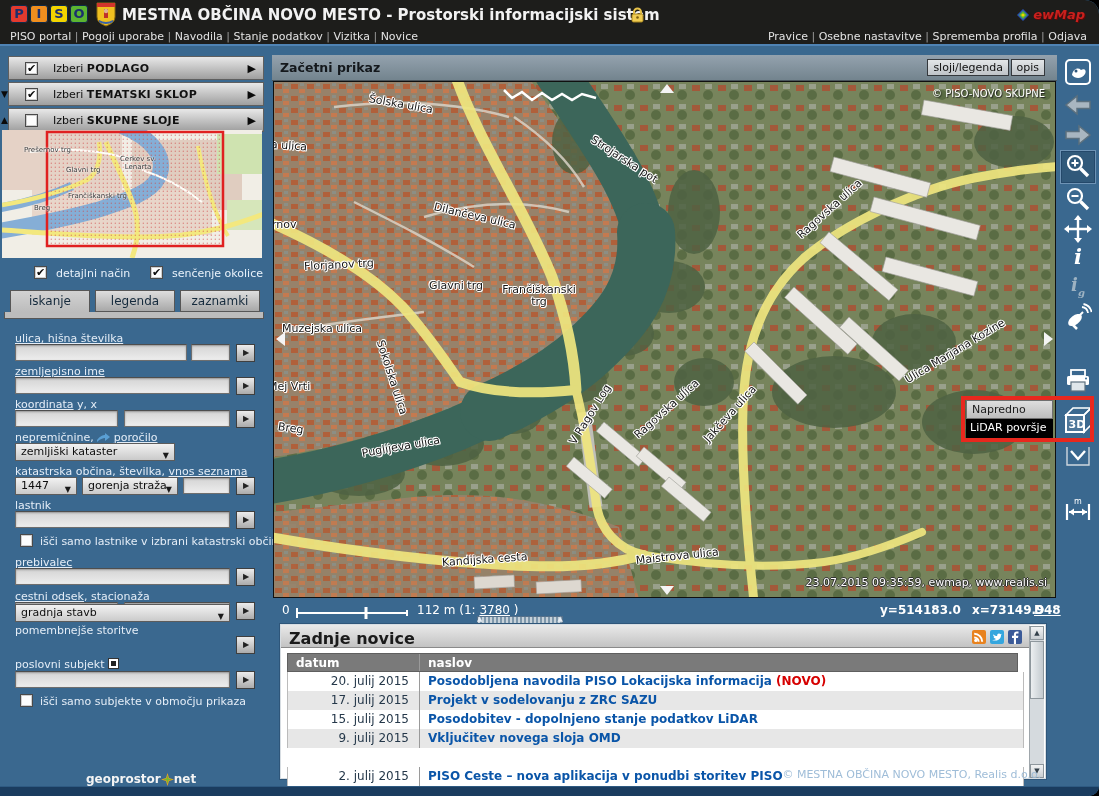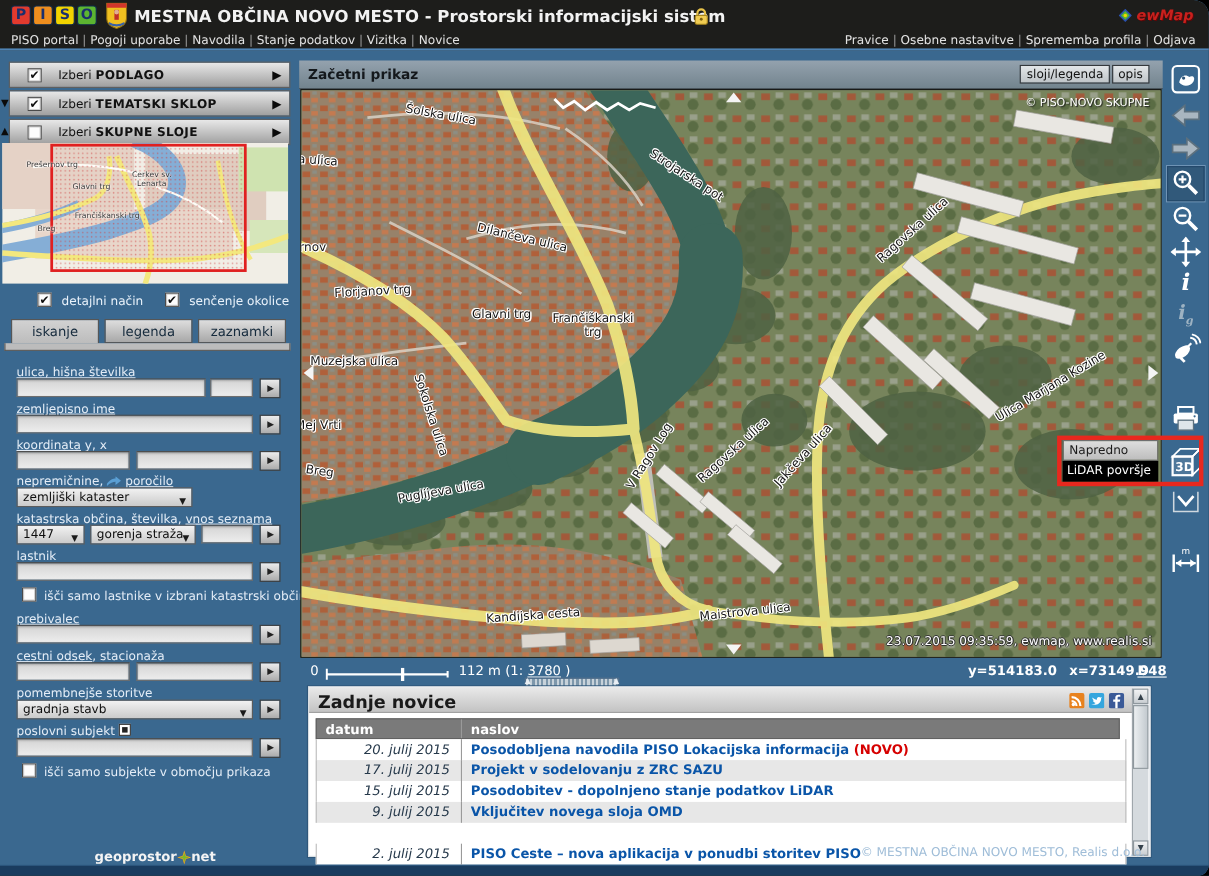--- a/index.html
+++ b/index.html
@@ -91,21 +91,21 @@
   .newshead { position:absolute; left:0; top:0; width:749px; height:23px; background:linear-gradient(#e9e9e9,#c3c3c3); border-bottom:1px solid #8a8a8a; }
   .newstitle { position:absolute; left:8px; top:4px; font-size:16px; font-weight:bold; color:#1a1a1a; }
   .sicon { position:absolute; top:4px; width:14px; height:14px; border-radius:2px; cursor:pointer; }
   .thead { position:absolute; left:6px; top:28px; width:731px; height:19px; background:#7a7a7a; border:1px solid #5f5f5f; color:#fff; font-size:12px; font-weight:bold; }
   .th-datum { position:absolute; left:8px; top:2px; }
   .th-naslov { position:absolute; left:140px; top:2px; }
   .thead .colsep, .nrow .colsep { position:absolute; left:131px; top:0; width:1px; height:100%; background:#9a9a9a; }
   .nrow { position:absolute; left:6px; width:737px; height:19px; font-size:12px; border-left:1px solid #bbb; border-right:1px solid #bbb; }
   .nrow:nth-child(odd of .nrow) { background:#fff; }
   .nrow.alt { background:#e7e7e7; }
-  .nrow .ndate { position:absolute; right:614px; top:2px; color:#25384a;font-style:italic; }
+  .nrow .ndate { position:absolute; right:614px; top:2px; color:#25384a; }
   .nrow .ntitle { position:absolute; left:140px; top:2px; color:#0a55a8; font-weight:bold; cursor:pointer; white-space:nowrap; }
   .nrow .nbadge { color:#d60000; font-weight:bold; }
   .vsb { position:absolute; right:1px; top:1px; width:15px; height:152px; background:#d5dade; border-left:1px solid #9fa6ab; }
   .vsb .sbtn { position:absolute; left:0; width:14px; height:14px; background:linear-gradient(#f2f3f4,#c9ced2); border:1px solid #8e979d; font-size:7px; color:#33404a; text-align:center; line-height:13px; }
   .vsb .sup { top:0; } .vsb .sdn { bottom:0; }
   .vsb .sup::after{content:"▲";} .vsb .sdn::after{content:"▼";}
   .vsb .thumb { position:absolute; left:0; top:15px; width:14px; height:58px; background:linear-gradient(90deg,#eceff1,#c3cacf); border:1px solid #8e979d; }
 
   
   .toolbar { position:absolute; left:1057px; top:48px; width:42px; height:738px; }
@@ -272,21 +272,21 @@
     <div class="lbl u" style="left:15px;top:508px">prebivalec</div>
     <div class="tinput" style="left:15px;top:520px;width:215px"></div>
     <div class="abtn" style="left:236px;top:520px"></div>
 
     <div class="lbl" style="left:15px;top:542px"><span class="u">cestni odsek</span><span>, stacionaža</span></div>
     <div class="tinput" style="left:15px;top:554px;width:103px"></div>
     <div class="tinput" style="left:124px;top:554px;width:106px"></div>
     <div class="abtn" style="left:236px;top:554px"></div>
 
     <div class="lbl" style="left:15px;top:576px">pomembnejše storitve</div>
-    <div class="dd" style="left:15px;top:588px;width:215px">gradnja stavb</div>
+    <div class="dd" style="left:15px;top:556px;width:215px">gradnja stavb</div>
     <div class="abtn" style="left:236px;top:588px"></div>
 
     <div class="lbl" style="left:15px;top:610px"><span>poslovni subjekt</span><span class="psicon"></span></div>
     <div class="tinput" style="left:15px;top:623px;width:215px"></div>
     <div class="abtn" style="left:236px;top:623px"></div>
     <span class="cb" style="left:20px;top:646px"></span>
     <div class="lbl" style="left:40px;top:647px">išči samo subjekte v območju prikaza</div>
 
     <div class="geologo">
       <span>geoprostor</span><svg width="13" height="13" viewBox="0 0 13 13" style="vertical-align:-3px">

